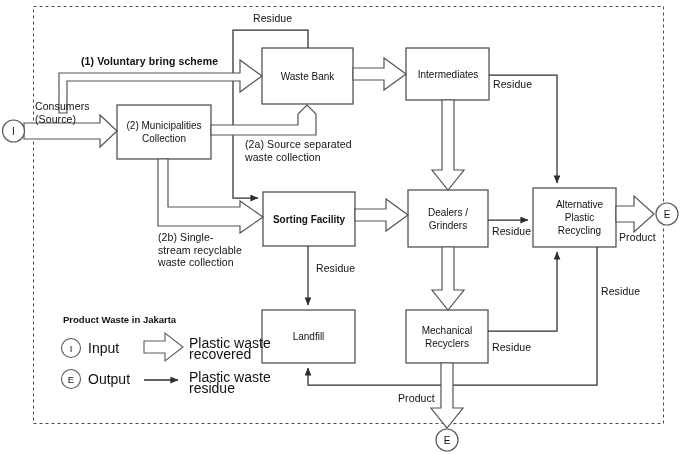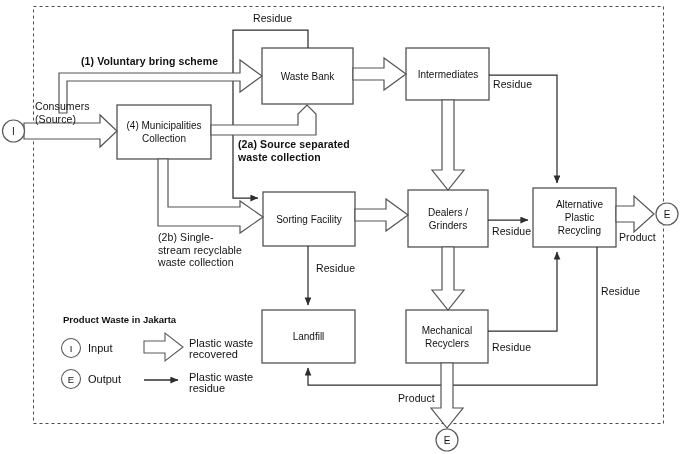--- a/index.html
+++ b/index.html
@@ -6,21 +6,21 @@
   body{width:685px;height:454px;overflow:hidden;
        font-family:"Liberation Sans","DejaVu Sans",sans-serif;color:#1a1a1a;}
   #stage{position:relative;width:685px;height:454px;}
   #svgroot{position:absolute;left:0;top:0;width:685px;height:454px;}
   .lbl{position:absolute;font-size:10.5px;line-height:12.5px;color:#111;
        white-space:pre-line;letter-spacing:0.1px;}
   .boxtext{position:absolute;display:flex;align-items:center;justify-content:center;
            text-align:center;font-size:10px;line-height:13px;color:#111;
            white-space:pre-line;pointer-events:none;}
   .legend-title{position:absolute;font-size:9.5px;font-weight:bold;color:#111;}
-  .legend-txt{position:absolute;font-size:11px;line-height:11px;color:#111;white-space:pre-line;}
+  .legend-txt{position:absolute;font-size:14px;line-height:11px;color:#111;white-space:pre-line;}
   .glyph{position:absolute;display:flex;align-items:center;justify-content:center;
          font-size:10px;color:#111;}
 </style>
 </head>
 <body>
 
 <div id="stage">
 
   <svg id="svgroot" viewBox="0 0 685 454">
     <defs>
@@ -89,44 +89,44 @@
     </g>
 
     <g fill="#ffffff" stroke="#5a5a5a" stroke-width="1.1">
       <circle cx="71" cy="348" r="9.5"></circle>
       <circle cx="71" cy="379" r="9.5"></circle>
     </g>
     <path d="M144,341 L165,341 L165,333 L183,347 L165,361 L165,353 L144,353 z" fill="#ffffff" stroke="#5a5a5a" stroke-width="1.1"></path>
     <path d="M144,380 L178,380" fill="none" stroke="#2e2e2e" stroke-width="1.3" marker-end="url(#ah)"></path>
   </svg>
 
-  <div class="boxtext" style="left:117px;top:105px;width:94px;height:54px;">(4) Municipalities
+  <div class="boxtext" style="left:117px;top:105px;width:94px;height:54px;">(2) Municipalities
 Collection</div>
   <div class="boxtext" style="left:262px;top:48px;width:91px;height:56px;">Waste Bank</div>
   <div class="boxtext" style="left:406px;top:48px;width:84px;height:52px;">Intermediates</div>
-  <div class="boxtext" style="left:263px;top:192px;width:92px;height:54px;">Sorting Facility</div>
+  <div class="boxtext" style="left:263px;top:192px;width:92px;height:54px;font-weight:bold;">Sorting Facility</div>
   <div class="boxtext" style="left:408px;top:190px;width:80px;height:57px;">Dealers /
 Grinders</div>
   <div class="boxtext" style="left:533px;top:188px;width:93px;height:59px;text-align:center;">Alternative
 Plastic
 Recycling</div>
   <div class="boxtext" style="left:262px;top:310px;width:93px;height:53px;">Landfill</div>
   <div class="boxtext" style="left:406px;top:310px;width:82px;height:53px;">Mechanical
 Recyclers</div>
 
   <div class="glyph" style="left:3px;top:121px;width:21px;height:21px;">I</div>
   <div class="glyph" style="left:656px;top:204px;width:22px;height:21px;">E</div>
   <div class="glyph" style="left:436px;top:430px;width:22px;height:21px;">E</div>
 
   <div class="lbl" style="left:35px;top:100px;width:80px;">Consumers
 (Source)</div>
 
   <div class="lbl" style="left:81px;top:55px;width:180px;font-weight:bold;">(1) Voluntary bring scheme</div>
 
-  <div class="lbl" style="left:238px;top:138px;width:140px;font-weight:bold;">(2a) Source separated
+  <div class="lbl" style="left:245px;top:138px;width:140px;">(2a) Source separated
 waste collection</div>
 
   <div class="lbl" style="left:158px;top:231px;width:110px;">(2b) Single-
 stream recyclable
 waste collection</div>
 
   <div class="lbl" style="left:253px;top:12px;width:60px;">Residue</div>
 
   <div class="lbl" style="left:493px;top:78px;width:60px;">Residue</div>
 

